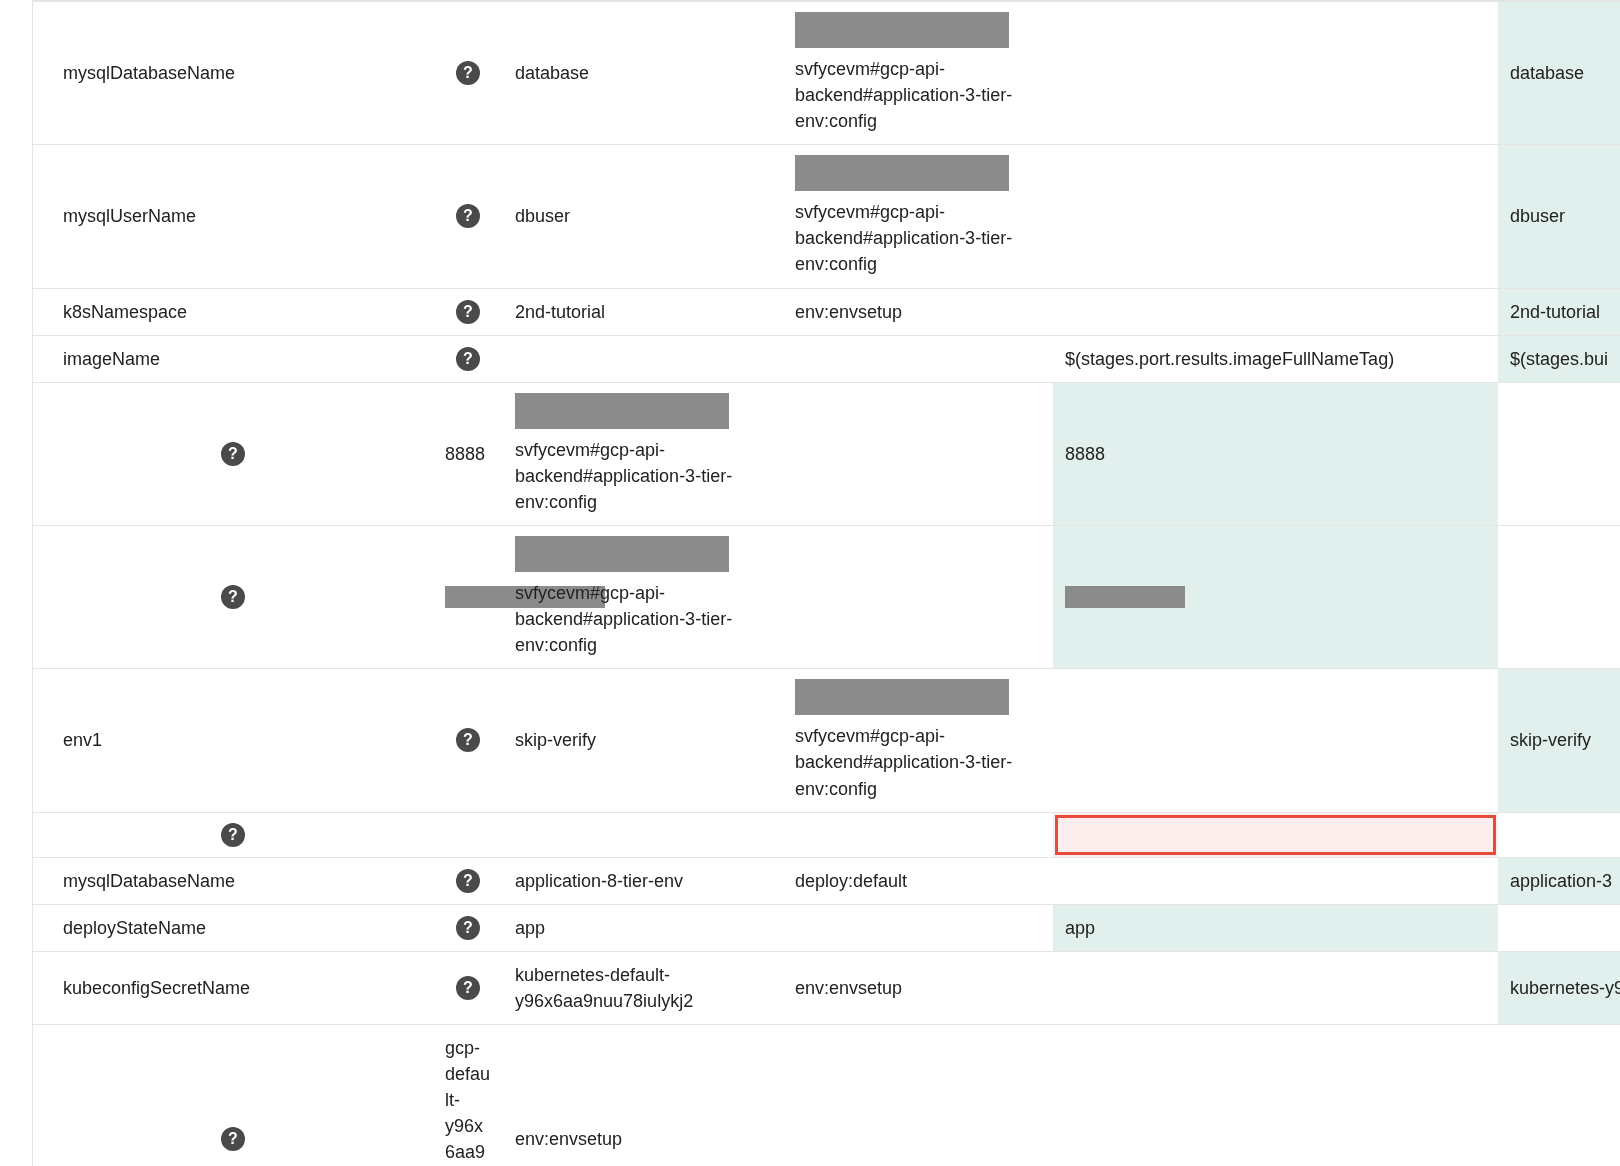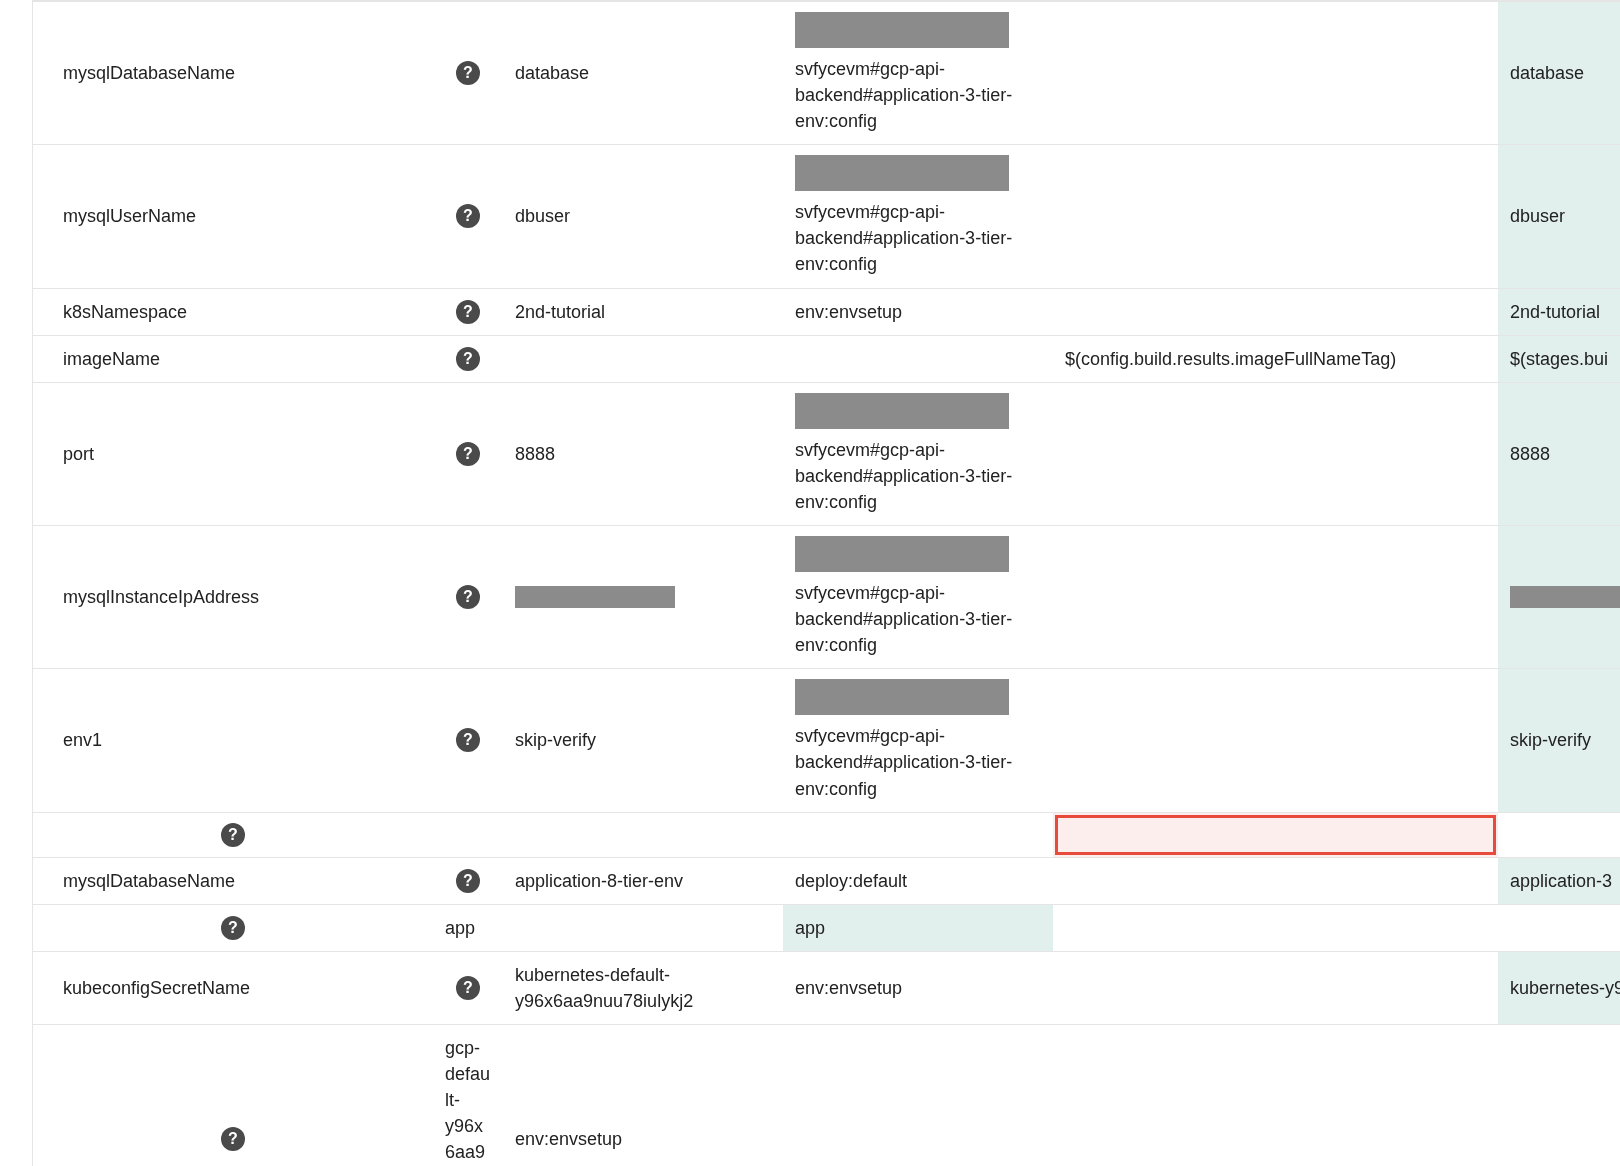--- a/index.html
+++ b/index.html
@@ -143,49 +143,43 @@
     <div class="row">
       <div class="cell c0">
         <span class="txt">imageName</span>
       </div>
       <div class="cell c1">
         <span class="help-icon">?</span>
       </div>
       <div class="cell c2"></div>
       <div class="cell c3 stacked"></div>
       <div class="cell c4">
-        <span class="txt">$(config.build.results.imageFullNameTag)</span>
+        <span class="txt">$(stages.port.results.imageFullNameTag)</span>
       </div>
       <div class="cell c5">
         <span class="txt">$(stages.bui</span>
       </div>
     </div>
     <div class="row">
-      <div class="cell c0">
-        <span class="txt">port</span>
-      </div>
       <div class="cell c1">
         <span class="help-icon">?</span>
       </div>
       <div class="cell c2">
         <span class="txt">8888</span>
       </div>
       <div class="cell c3 stacked">
         <div class="mask-block"></div>
         <span class="txt">svfycevm#gcp-api-backend#application-3-tier-env:config</span>
       </div>
       <div class="cell c4"></div>
       <div class="cell c5">
         <span class="txt">8888</span>
       </div>
     </div>
     <div class="row">
-      <div class="cell c0">
-        <span class="txt">mysqlInstanceIpAddress</span>
-      </div>
       <div class="cell c1">
         <span class="help-icon">?</span>
       </div>
       <div class="cell c2">
         <div class="mask-block small"></div>
       </div>
       <div class="cell c3 stacked">
         <div class="mask-block"></div>
         <span class="txt">svfycevm#gcp-api-backend#application-3-tier-env:config</span>
       </div>
@@ -236,20 +230,23 @@
       </div>
       <div class="cell c3 stacked">
         <span class="txt">deploy:default</span>
       </div>
       <div class="cell c4"></div>
       <div class="cell c5">
         <span class="txt">application-3</span>
       </div>
     </div>
     <div class="row">
+      <div class="cell c0">
+        <span class="txt">deployStateName</span>
+      </div>
       <div class="cell c1">
         <span class="help-icon">?</span>
       </div>
       <div class="cell c2">
         <span class="txt">app</span>
       </div>
       <div class="cell c4"></div>
       <div class="cell c5">
         <span class="txt">app</span>
       </div>

